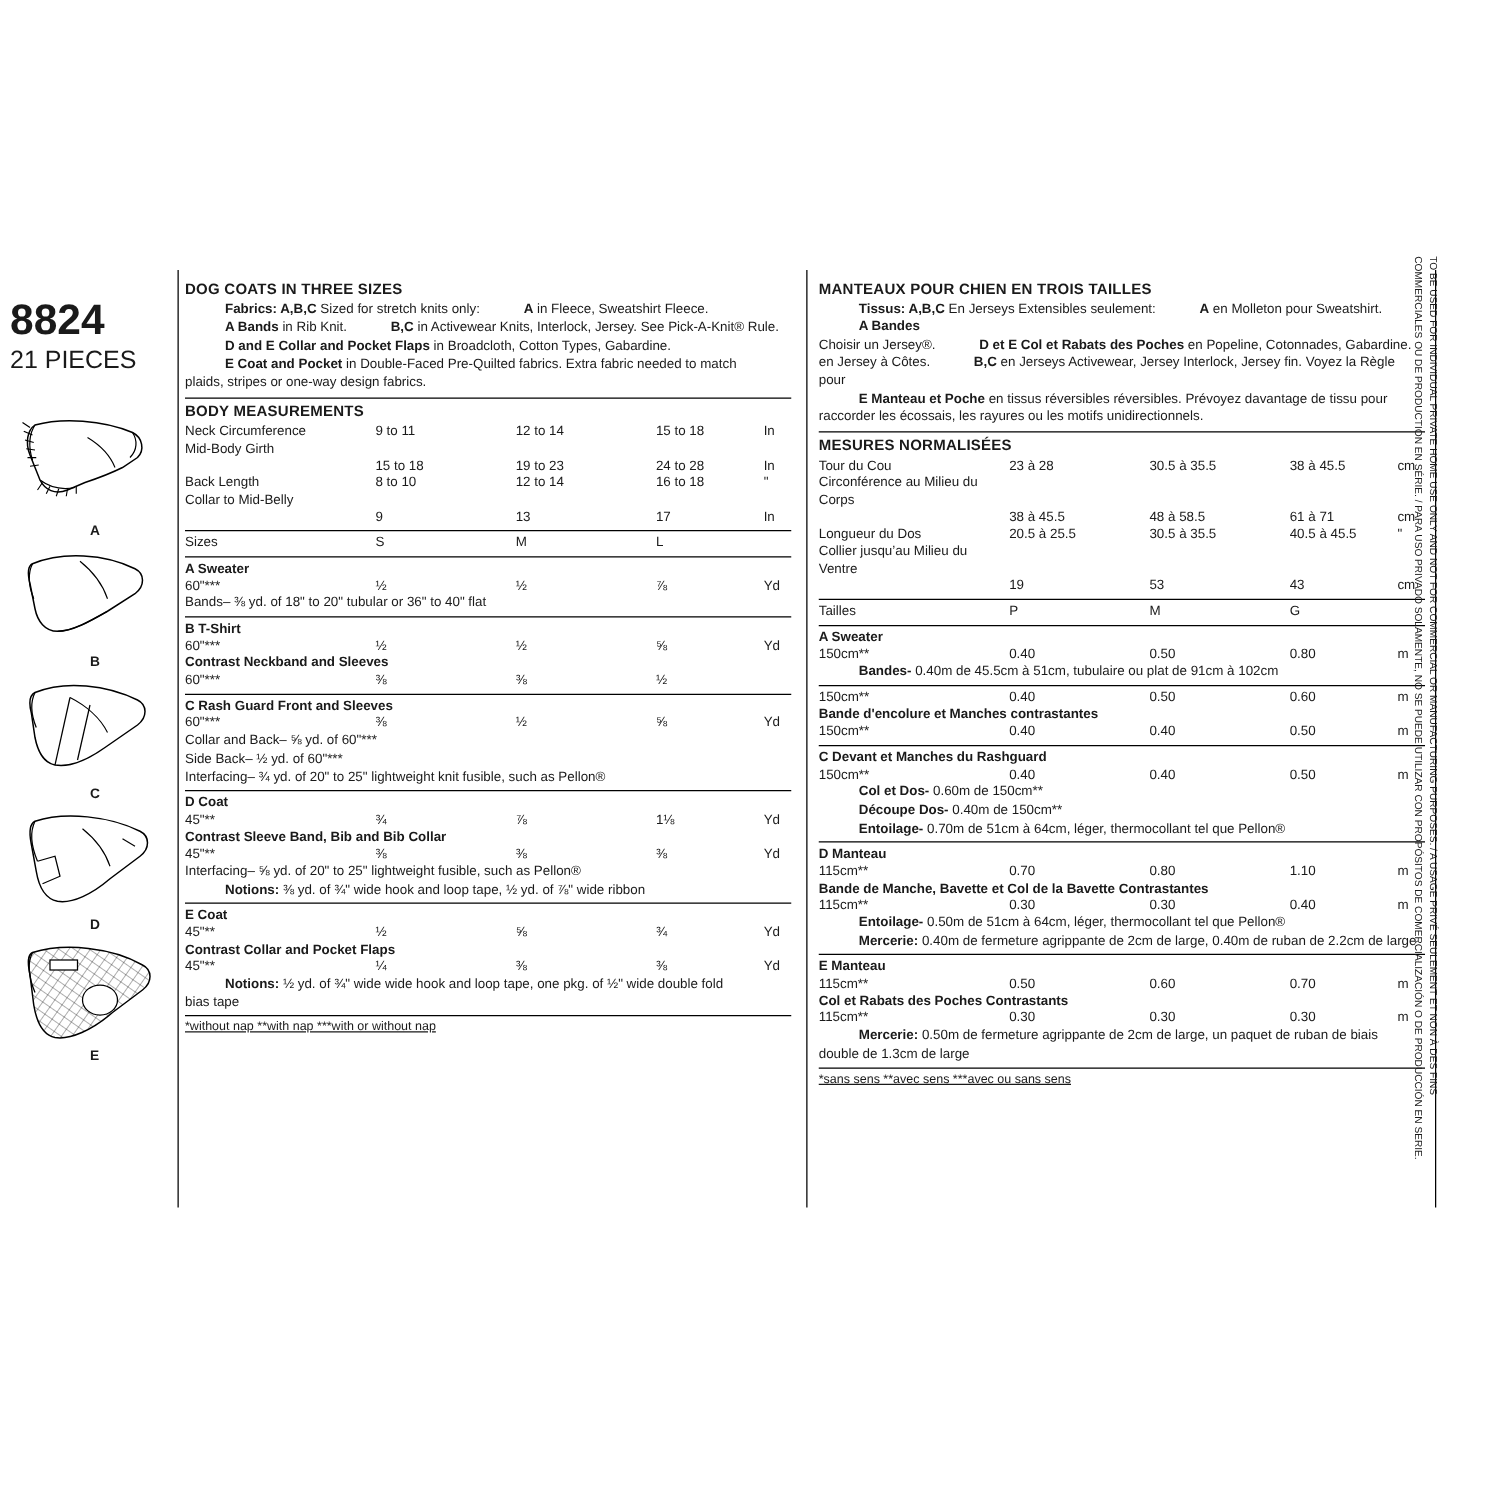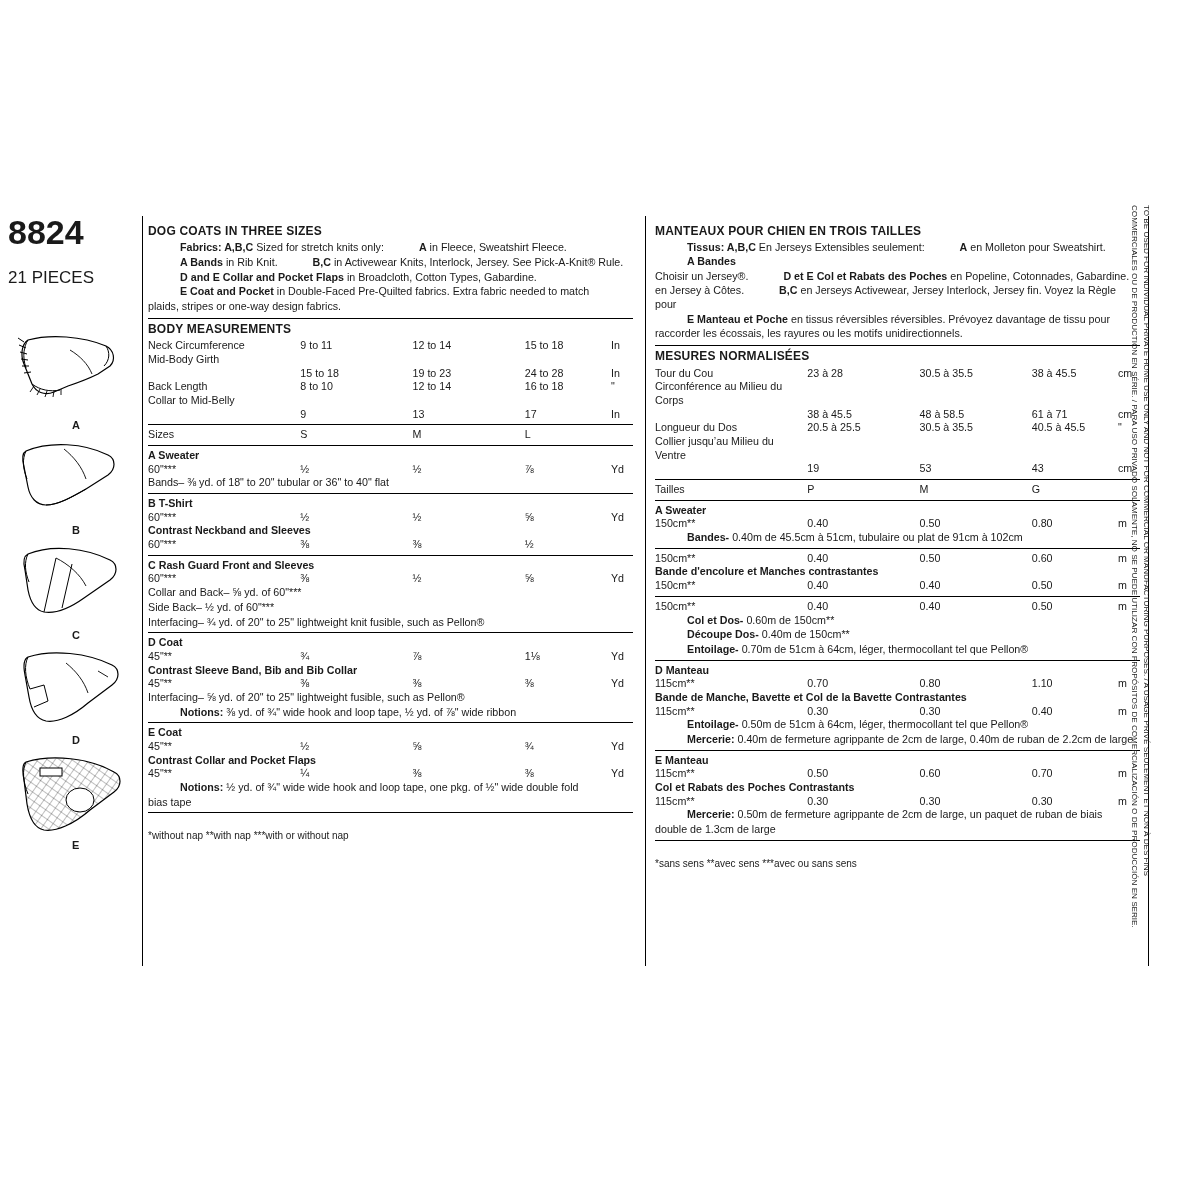--- a/index.html
+++ b/index.html
@@ -1,23 +1,23 @@
 <!DOCTYPE html>
 <html><head>
 <meta charset="utf-8">
 <style>
   html,body{margin:0;padding:0;background:#ffffff;}
   body{width:1200px;height:1200px;font-family:"Liberation Sans",sans-serif;color:#1a1a1a;}
   .page{position:relative;width:1200px;height:1200px;}
   .sheet{position:absolute;left:0;top:200px;width:1200px;height:780px;}
 
   
-  .numblock{position:absolute;left:8px;top:15px;width:130px;}
+  .numblock{position:absolute;left:8px;top:39px;width:130px;}
   .pattern-number{font-size:34px;font-weight:bold;letter-spacing:0px;line-height:1;}
-  .pieces{font-size:17px;margin-top:19px;}
+  .pieces{font-size:20px;margin-top:4px;}
 
   
   .illus{position:absolute;left:10px;top:130px;width:130px;}
   .illus-item{position:relative;height:103px;margin-bottom:2px;}
   .illus-item svg{display:block;}
   .illus-label{position:absolute;left:62px;bottom:2px;font-size:11px;font-weight:bold;}
 
   
   .vline{position:absolute;background:#000;width:1px;}
 
@@ -35,21 +35,21 @@
   table.meas{border-collapse:collapse;width:100%;font-size:10.7px;}
   table.meas td{padding:0 0 0 0;vertical-align:top;line-height:1.28;}
   .c0{width:152px;}
   .c1{width:112px;}
   .c2{width:112px;}
   .c3{width:86px;}
   .c4{width:22px;text-align:left;}
 
   .lbl{font-weight:bold;}
   .sizes-row td{font-weight:normal;}
-  .notes{font-size:10px;margin-top:17px;}
+  .notes{font-size:10px;margin-top:3px;text-decoration:underline;}
 
   
   .legal{position:absolute;left:1152px;top:205px;width:770px;height:26px;
          transform:rotate(90deg);transform-origin:0 0;font-size:8.1px;line-height:1.5;}
 </style>
 </head>
 <body>
 
 <div class="page">
   <div class="sheet">
@@ -429,20 +429,21 @@
                 <td class="c0">150cm**</td>
                 <td class="c1">0.40</td>
                 <td class="c2">0.40</td>
                 <td class="c3">0.50</td>
                 <td class="c4">m</td>
               </tr>
             </tbody>
           </table>
         <div class="thinrule"></div>
 
+        <div class="lbl">C Devant et Manches du Rashguard</div>
         <table class="meas">
             <tbody>
               <tr>
                 <td class="c0">150cm**</td>
                 <td class="c1">0.40</td>
                 <td class="c2">0.40</td>
                 <td class="c3">0.50</td>
                 <td class="c4">m</td>
               </tr>
             </tbody>

